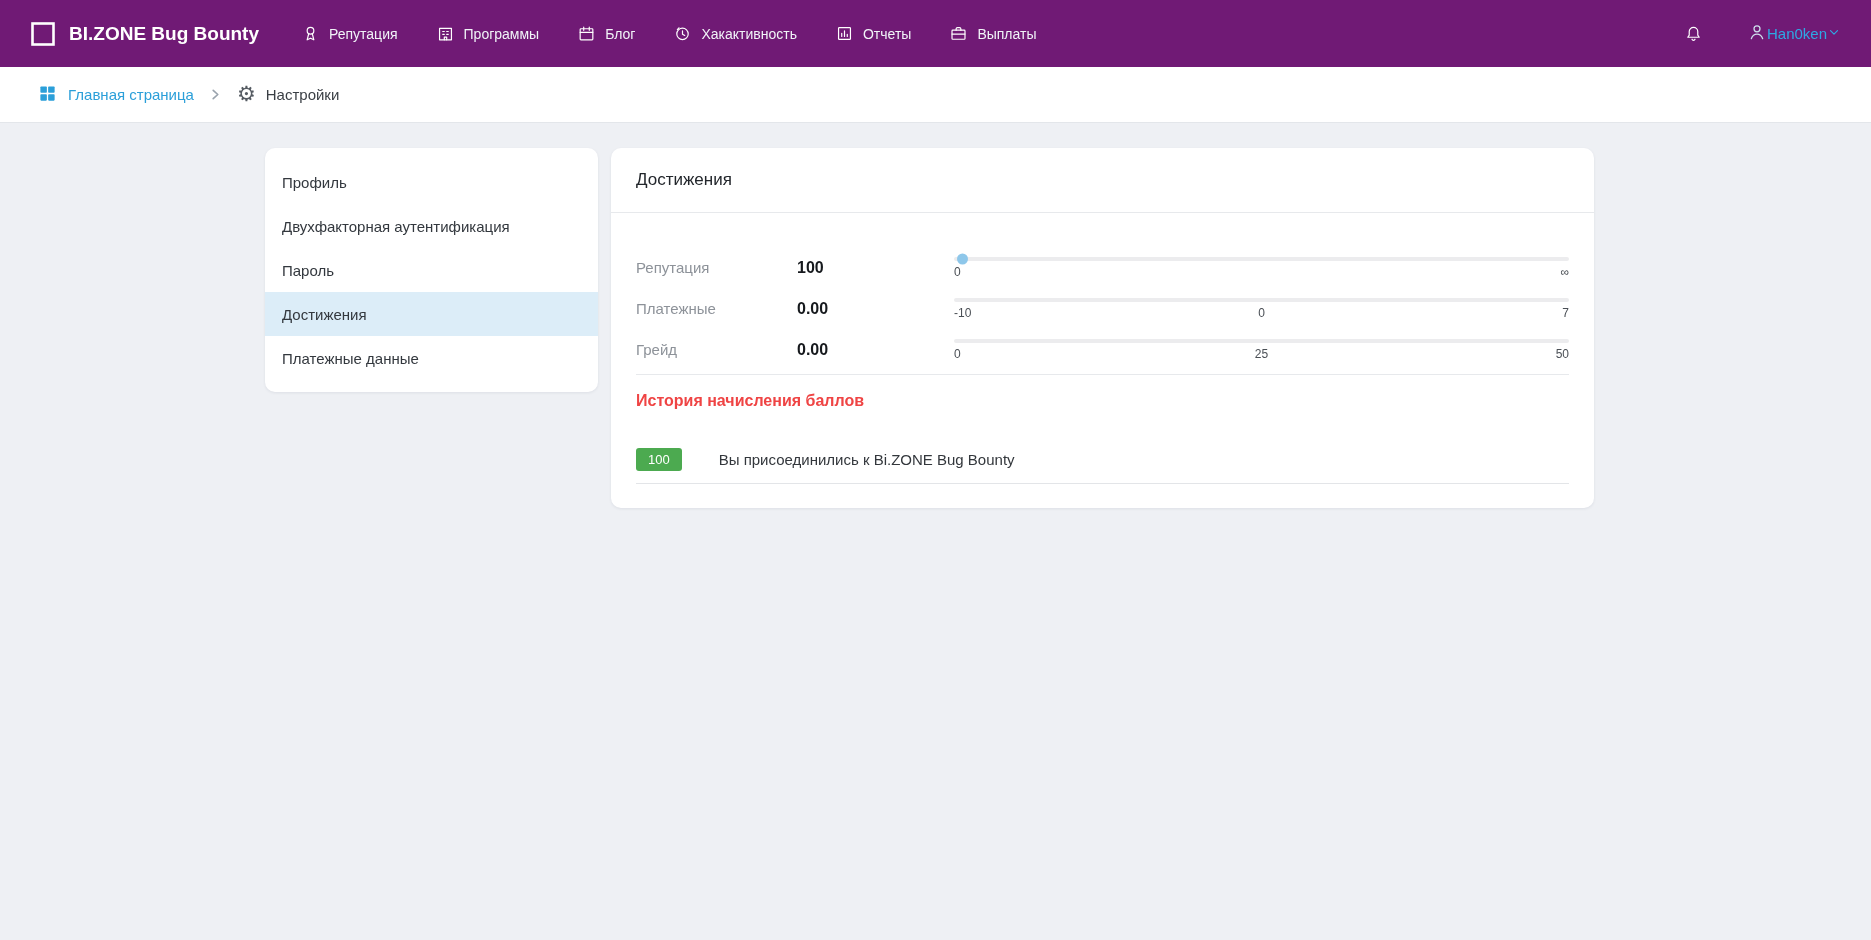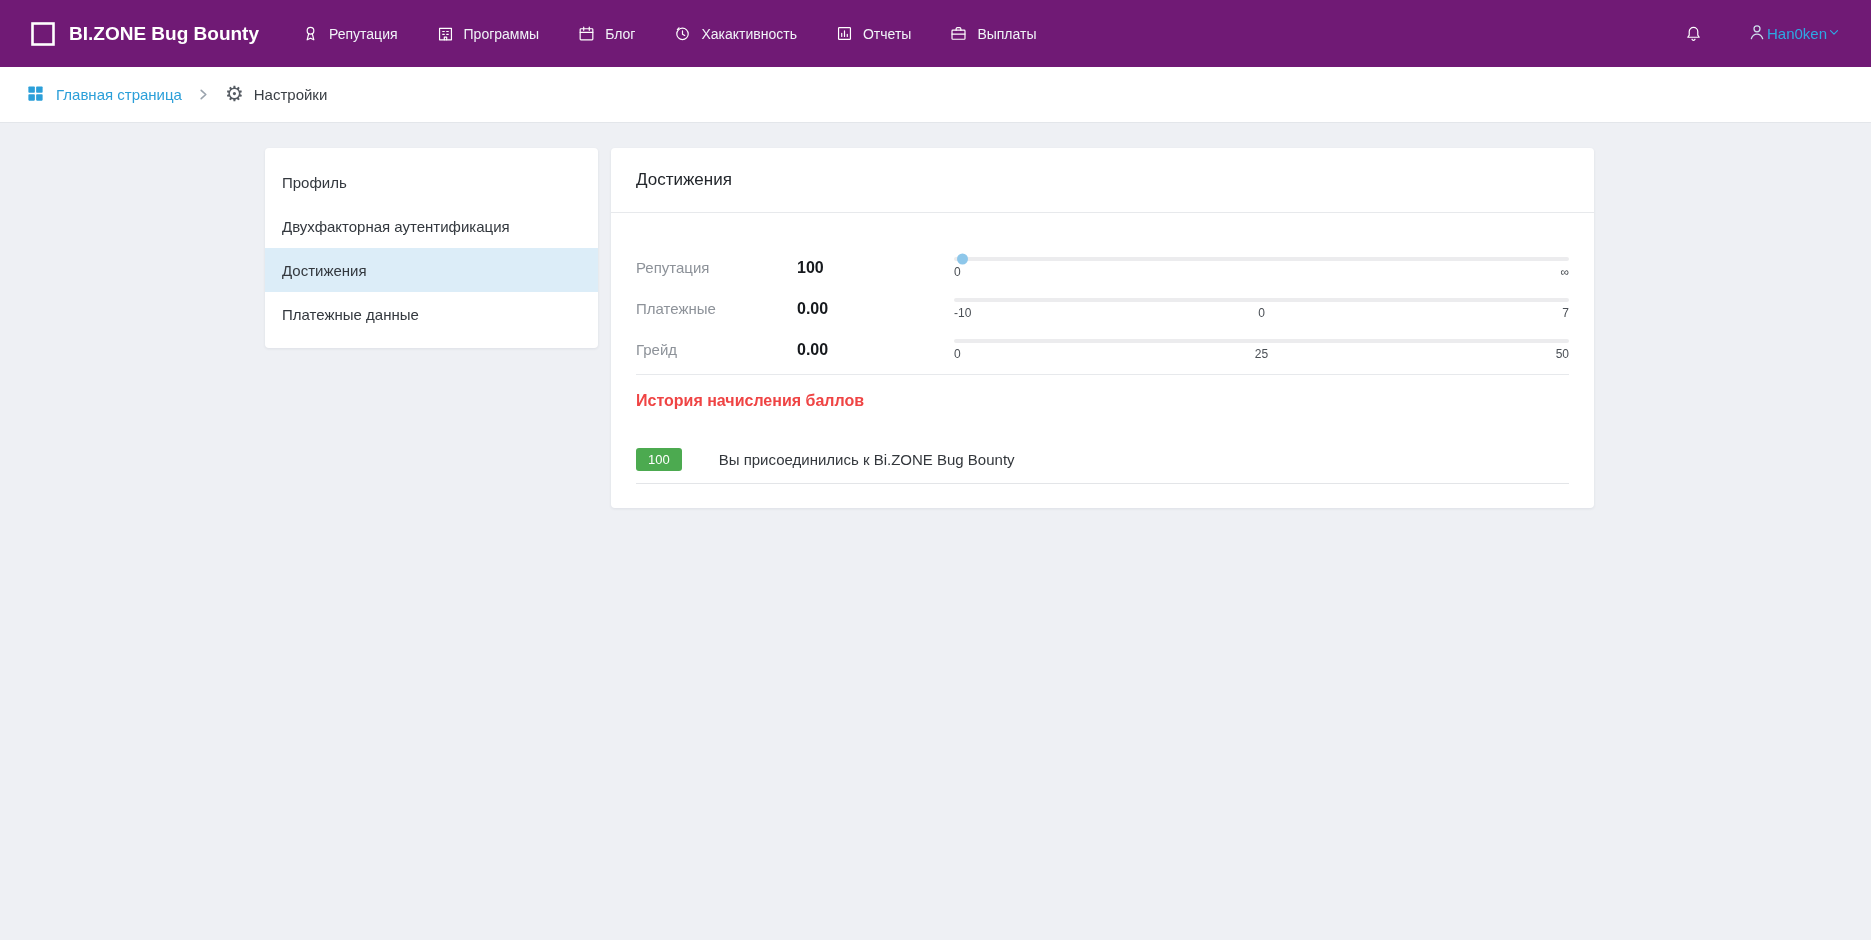--- a/index.html
+++ b/index.html
@@ -25,32 +25,32 @@
   .navbar-right { margin-left:auto; display:flex; align-items:center; gap:44px; }
   .bell-icon { cursor:pointer; display:flex; }
   .user-menu { display:flex; align-items:center; cursor:pointer; }
   .user-menu .username { color:#2ea8e4; font-size:15px; }
   .user-icon svg { width:20px; height:20px; fill:none; stroke:#cfe0ee; stroke-width:1.5; stroke-linecap:round; stroke-linejoin:round; }
   .chev-icon svg { width:14px; height:14px; fill:none; stroke:#2ea8e4; stroke-width:2; stroke-linecap:round; stroke-linejoin:round; }
 
   
   .breadcrumb-bar {
     height:56px; background:#ffffff; border-bottom:1px solid #e3e6ea;
-    display:flex; align-items:center; padding:0 26px;
+    display:flex; align-items:center; padding:0 38px;
   }
   .bc-link { display:flex; align-items:center; gap:11px; color:#2b9fd9; font-size:15px; cursor:pointer; }
   .bc-sep { margin:0 16px; display:flex; align-items:center; }
   .bc-sep svg { width:11px; height:11px; fill:none; stroke:#9aa3ad; stroke-width:1.8; stroke-linecap:round; stroke-linejoin:round; }
   .bc-current { display:flex; align-items:center; gap:10px; color:#3a3f45; font-size:15px; }
   .grid-icon svg { width:19px; height:19px; fill:#2b9fd9; }
   .gear-glyph { font-family:"DejaVu Sans", sans-serif; font-size:21px; color:#555b62; line-height:1; }
 
   
   .content { position:relative; height:816px; }
-  .card { position:absolute; background:#fff; border-radius:4px; box-shadow:0 1px 3px rgba(21,36,60,0.08); }
+  .card { position:absolute; background:#fff; border-radius:10px; box-shadow:0 1px 3px rgba(21,36,60,0.08); }
 
   .sidebar-card { left:265px; top:25px; width:333px; padding:12px 0; }
   .side-item { height:44px; display:flex; align-items:center; padding:0 17px; font-size:15px; color:#33383e; cursor:pointer; }
   .side-item.active { background:#dcedf8; }
 
   .main-card { left:611px; top:25px; width:983px; }
   .card-header { padding:22px 25px; font-size:17px; color:#22262b; border-bottom:1px solid #e7e9ec; }
   .card-body { padding:34px 25px 24px; }
 
   .metric-row { display:flex; align-items:center; height:41px; }
@@ -183,20 +183,21 @@
     <span class="gear-glyph">⚙</span>
     <span>Настройки</span>
   </span>
 </div>
 
 <div class="content">
 
   <aside class="card sidebar-card">
     <div class="side-item">Профиль</div>
     <div class="side-item">Двухфакторная аутентификация</div>
+    <div class="side-item">Пароль</div>
     <div class="side-item active">Достижения</div>
     <div class="side-item">Платежные данные</div>
   </aside>
 
   <section class="card main-card">
     <div class="card-header">Достижения</div>
     <div class="card-body">
 
       <div class="metric-row">
         <span class="m-label">Репутация</span>

